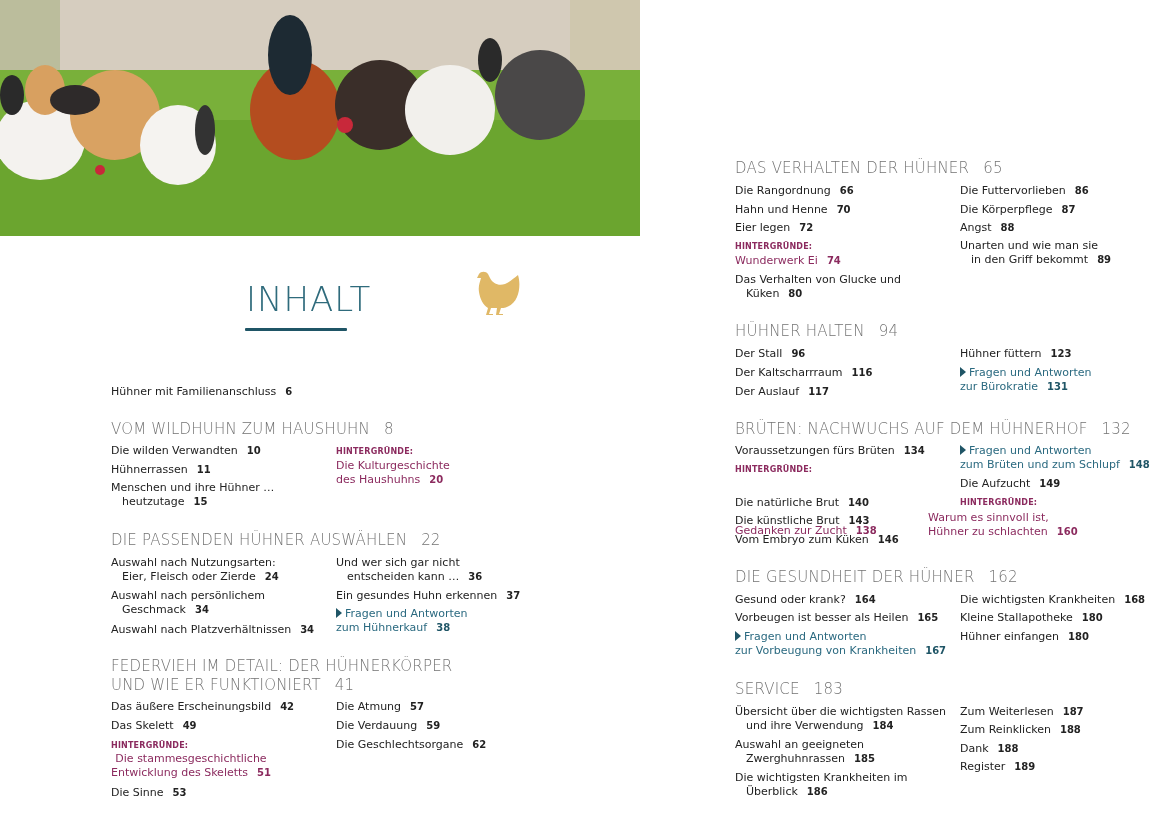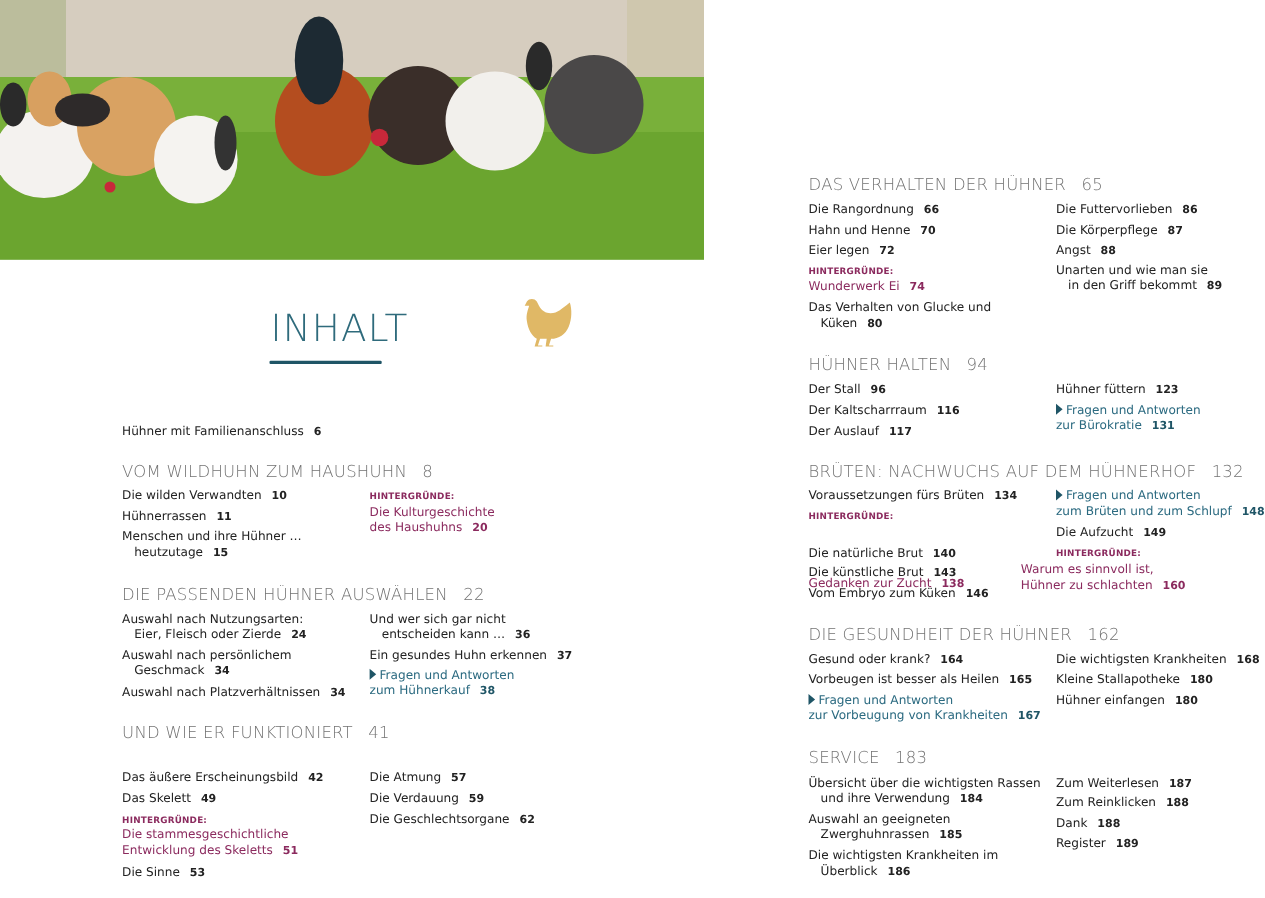--- a/index.html
+++ b/index.html
@@ -100,26 +100,27 @@
   <span>Und wer sich gar nicht</span>
   <span class="ind"><span>entscheiden kann …</span><span class="n">36</span></span>
 </div>
 <div class="e" style="left:336px; top:589px;"><span>Ein gesundes Huhn erkennen</span><span class="n">37</span></div>
 <div class="e blue" style="left:336px; top:607px;">
   <span><span class="tri"></span><span>Fragen und Antworten</span></span>
   <span style="display:block"><span>zum Hühnerkauf</span><span class="n">38</span></span>
 </div>
 
 <div class="h" style="left:111px; top:657px;">
+  <span style="display:block">FEDERVIEH IM DETAIL: DER HÜHNERKÖRPER</span>
   <span>UND WIE ER FUNKTIONIERT</span><span class="pg">41</span>
 </div>
 <div class="e" style="left:111px; top:700px;"><span>Das äußere Erscheinungsbild</span><span class="n">42</span></div>
 <div class="e" style="left:111px; top:719px;"><span>Das Skelett</span><span class="n">49</span></div>
 <div class="hg" style="left:111px; top:741px;">HINTERGRÜNDE:</div>
-<div class="e pink" style="left:111px; top:752px;">
+<div class="e pink" style="left:111px; top:752px;text-align:center;">
   <span>Die stammesgeschichtliche</span>
   <span style="display:block"><span>Entwicklung des Skeletts</span><span class="n">51</span></span>
 </div>
 <div class="e" style="left:111px; top:786px;"><span>Die Sinne</span><span class="n">53</span></div>
 <div class="e" style="left:336px; top:700px;"><span>Die Atmung</span><span class="n">57</span></div>
 <div class="e" style="left:336px; top:719px;"><span>Die Verdauung</span><span class="n">59</span></div>
 <div class="e" style="left:336px; top:738px;"><span>Die Geschlechtsorgane</span><span class="n">62</span></div>
 
 <div class="h" style="left:735px; top:159px;">
   <span>DAS VERHALTEN DER HÜHNER</span><span class="pg">65</span>

